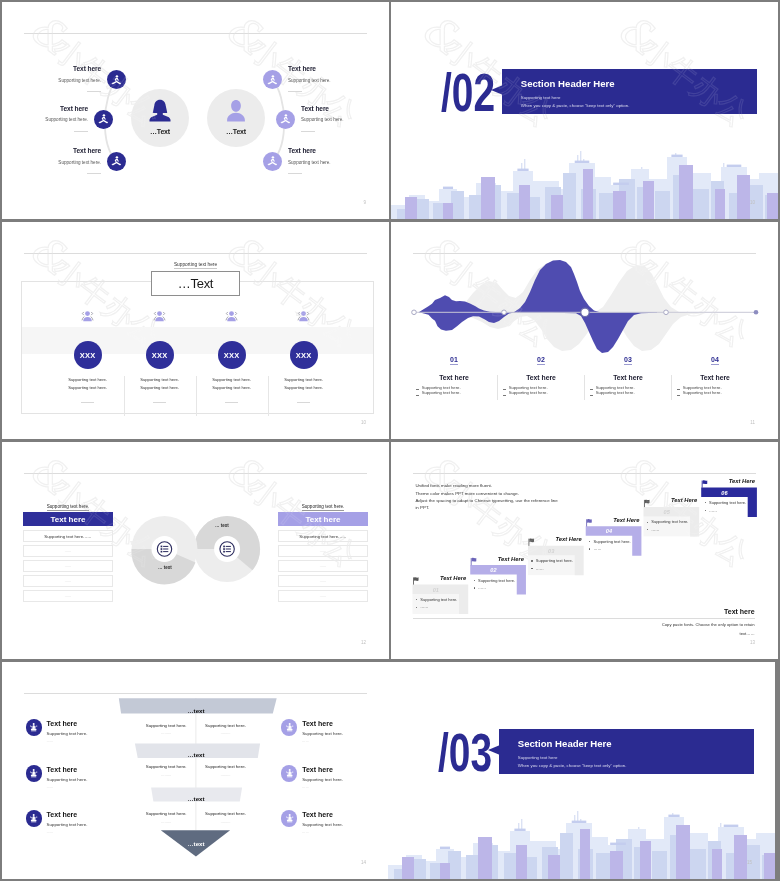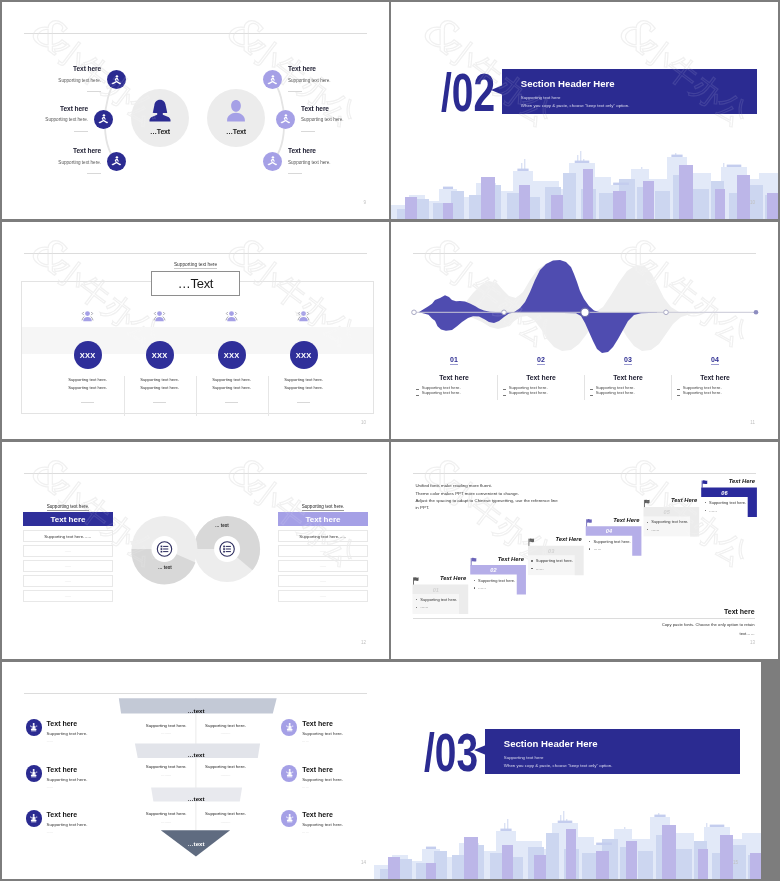--- a/index.html
+++ b/index.html
@@ -2,21 +2,21 @@
 <html><head>
 <meta charset="utf-8">
 <style>
 *{box-sizing:border-box;margin:0;padding:0}
 html,body{width:780px;height:881px;background:#7d7d7d;font-family:"Liberation Sans",sans-serif;overflow:hidden}
 #grid{position:relative;width:780px;height:881px;background:#7d7d7d}
 .slide{position:absolute;width:387px;height:217px;background:#fff;overflow:hidden}
 .s1{left:2px;top:2px}.s2{left:391px;top:2px}
 .s3{left:2px;top:222px}.s4{left:391px;top:222px}
 .s5{left:2px;top:442px}.s6{left:391px;top:442px}
-.s7{left:2px;top:662px}.s8{left:374px;top:662px}
+.s7{left:2px;top:662px}.s8{left:388px;top:662px}
 .wmlayer{position:absolute;left:0;top:0;width:387px;height:217px;pointer-events:none;z-index:1;overflow:hidden}
 .wmtop{position:absolute;left:0;top:0;width:387px;height:217px;pointer-events:none;z-index:30;overflow:hidden;opacity:.10}
 .wmtop .wmtxt{-webkit-text-stroke-color:#ffffff}
 .wmtxt .amp{font-family:"DejaVu Serif",serif;font-style:italic;font-size:41px;letter-spacing:-9px}
 .wmtxt{position:absolute;font-size:31px;font-family:"DejaVu Sans",sans-serif;font-weight:400;color:transparent;-webkit-text-stroke:1.15px #efefef;white-space:nowrap;transform-origin:0 0;transform:rotate(37deg)}
 .content{position:absolute;left:0;top:0;width:387px;height:217px;z-index:10}
 .topline{position:absolute;left:22px;width:343px;top:31px;height:1px;background:#dcdcdc}
 .pnum{position:absolute;right:23px;bottom:14px;font-size:4.5px;color:#c0c0c0}
 
 

